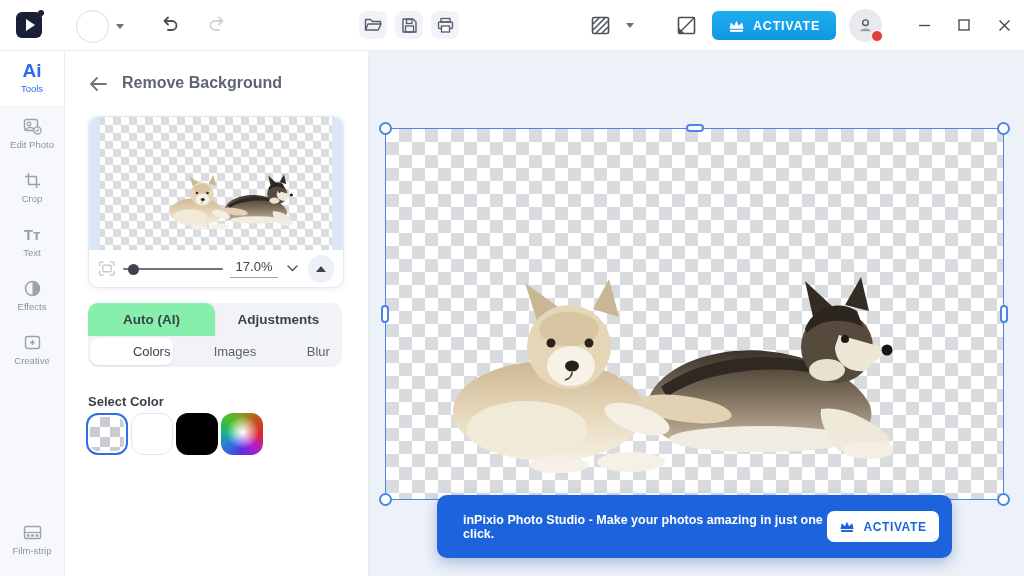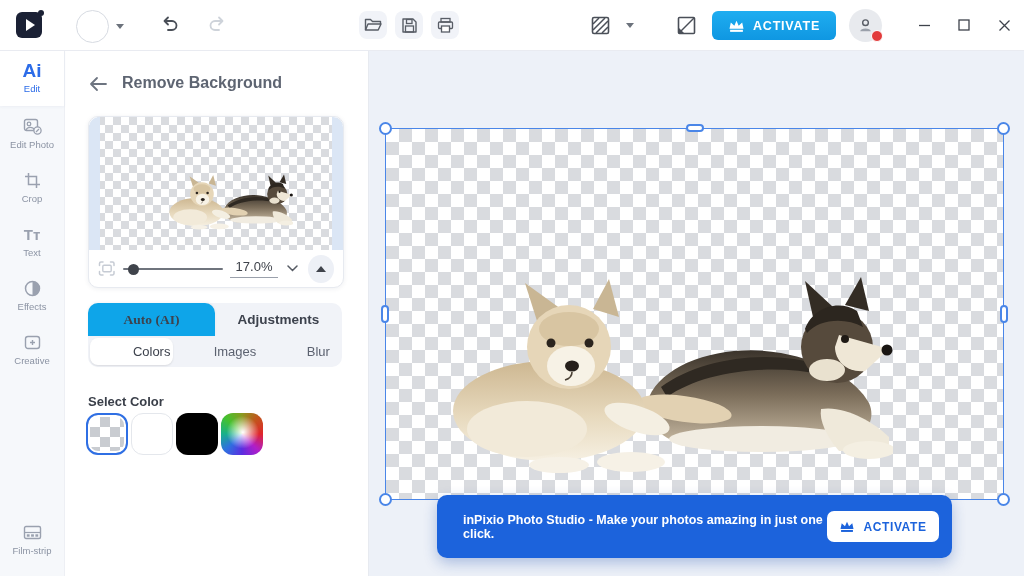--- a/index.html
+++ b/index.html
@@ -54,21 +54,21 @@
   .slider{position:relative;width:100px;height:14px;cursor:pointer;flex:none;}
   .slider .track{position:absolute;left:0;right:0;top:6px;height:2px;background:#6f747d;border-radius:1px;}
   .slider .knob{position:absolute;left:5px;top:2px;width:11px;height:11px;border-radius:50%;background:#3f434b;}
   .zoom-val{width:52px;text-align:center;font-size:13px;color:#3f434b;border-bottom:1px solid #9aa0ab;padding-bottom:3px;margin-left:0;cursor:text;}
   .chev-btn{width:16px;height:16px;display:flex;align-items:center;justify-content:center;cursor:pointer;}
   .collapse-btn{width:28px;height:28px;border-radius:50%;background:#edf0f6;display:flex;align-items:center;justify-content:center;cursor:pointer;margin-left:2px;}
   .collapse-btn .tri-up{width:0;height:0;border-left:5px solid transparent;border-right:5px solid transparent;border-bottom:6px solid #3f434b;}
   .tabs-block{position:absolute;left:24px;top:253px;width:254px;border-radius:10px;}
   .tabs-row{display:flex;height:33px;background:#f1f3f8;border-radius:10px 10px 0 0;}
   .tab{flex:1;display:flex;align-items:center;justify-content:center;font-size:13.5px;font-weight:bold;color:#3d424d;cursor:pointer;}
-  .tab.active{background:#0ea5e9;border-radius:10px 10px 0 0;box-shadow:0 -1px 3px rgba(40,60,110,.06);font-family:Liberation Serif, serif;}
+  .tab.active{background:#86efac;border-radius:10px 10px 0 0;box-shadow:0 -1px 3px rgba(40,60,110,.06);}
   .subtabs{display:flex;background:#f1f3f8;border-radius:0 0 10px 10px;padding:2px;height:27px;}
   .subtab{flex:1;display:flex;align-items:center;justify-content:center;font-size:13px;color:#5c6270;cursor:pointer;border-radius:8px;padding-left:40px;}
   .subtab.active{background:#fff;color:#3d424d;box-shadow:0 1px 2px rgba(0,0,0,.10);}
   .select-color-label{position:absolute;left:24px;top:344px;font-size:13px;font-weight:bold;color:#3a3f49;}
   .swatches{position:absolute;left:22px;top:363px;display:flex;gap:3px;}
   .swatch{width:42px;height:42px;border-radius:12px;cursor:pointer;box-sizing:border-box;}
   .swatch.transparent{background-image:conic-gradient(#c9ccd1 25%,#fff 0 50%,#c9ccd1 0 75%,#fff 0);background-size:20px 20px;background-position:2px 2px;}
   .swatch.selected{border:2.5px solid #2f6fe4;box-shadow:inset 0 0 0 2px #fff;}
   .swatch.white{background:#fff;border:1px solid #e4e7ec;}
   .swatch.black{background:#000;}
@@ -237,21 +237,21 @@
         <svg width="13" height="13" viewBox="0 0 13 13">
           <path d="M1.5 1.5 L11.5 11.5 M11.5 1.5 L1.5 11.5" stroke="#3e434c" stroke-width="1.3"></path>
         </svg>
       </div>
   </div>
 </div>
 
 <div class="sidebar">
   <div class="sb-item active">
     <span class="ai-big">Ai</span>
-    <span class="sb-label">Edit</span>
+    <span class="sb-label">Tools</span>
   </div>
   <div class="sb-item">
     <span class="sb-icon">
       <svg width="19" height="17" viewBox="0 0 19 17">
           <rect x="1.5" y="1.5" width="13" height="11" rx="2" stroke="#9aa1af" stroke-width="1.4" fill="none"></rect>
           <circle cx="6" cy="6" r="1.8" stroke="#9aa1af" stroke-width="1.3" fill="none"></circle>
           <path d="M3 12 c1.5-3.4 7-3.4 8.5 0" stroke="#9aa1af" stroke-width="1.3" fill="none"></path>
           <circle cx="14.5" cy="12.5" r="3.6" fill="#f6f8fb" stroke="#9aa1af" stroke-width="1.3"></circle>
           <path d="M13 14 l3-3" stroke="#9aa1af" stroke-width="1.2"></path>
         </svg>

